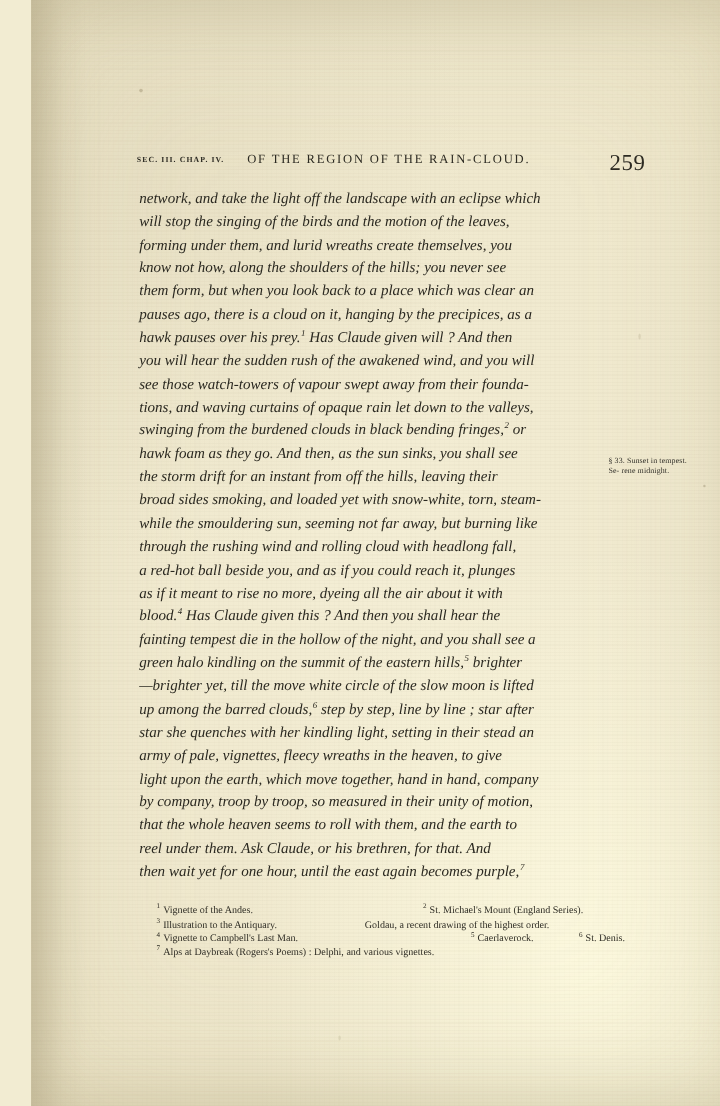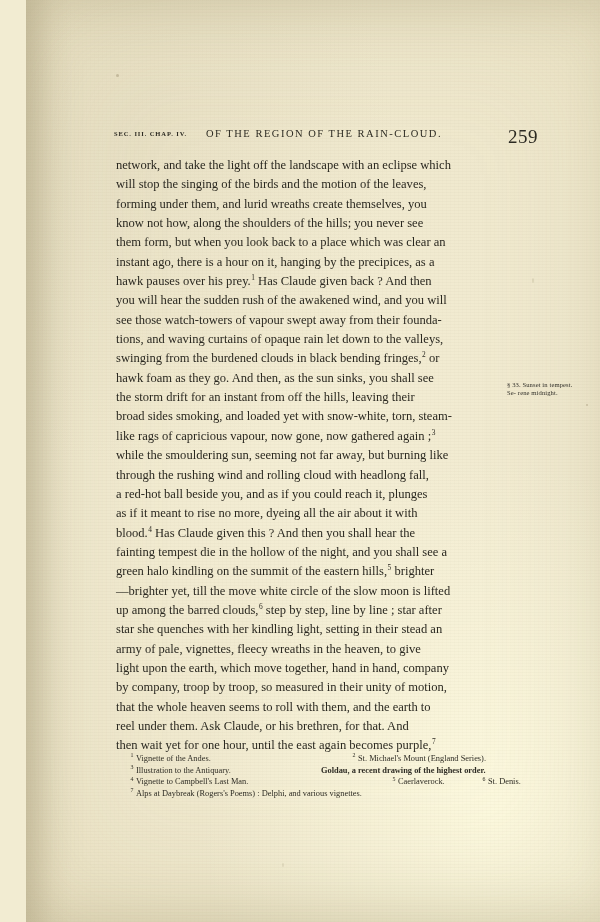--- a/index.html
+++ b/index.html
@@ -104,20 +104,21 @@
     font-size: 12.55px;
     line-height: 19.35px;
     text-align: justify;
     text-justify: inter-word;
   }
   #body-text p { margin: 0; }
   .ln {
     display: block;
     white-space: nowrap;
     letter-spacing: 0;
+    font-style: italic;
   }
 
   sup {
     font-size: 7.4px;
     vertical-align: 5px;
     line-height: 0;
     padding-left: .5px;
   }
 
   
@@ -152,21 +153,21 @@
   .fn-item { position: absolute; top: 0; white-space: nowrap; }
   .fn-mark {
     font-size: 5.9px;
     vertical-align: 3.6px;
     line-height: 0;
     padding-right: 2.5px;
   }
   
   .c0 { left: 0; }
   .c1 { left: 222px; }
-  .c2 { left: 191px; font-weight: bold; }
+  .c2 { left: 174px; }
   .c3 { left: 262px; }
   .c4 { left: 352px; }
 </style>
 </head>
 <body>
 
 <div id="paper">
 
   <div id="grain"></div>
   <div id="vignette"></div>
@@ -182,35 +183,34 @@
     <span class="rh-page">259</span>
   </div>
 
   <div id="body-text">
     <p>
       <span class="ln">network, and take the light off the landscape with an eclipse which</span>
       <span class="ln">will stop the singing of the birds and the motion of the leaves,</span>
       <span class="ln">forming under them, and lurid wreaths create themselves, you</span>
       <span class="ln">know not how, along the shoulders of the hills; you never see</span>
       <span class="ln">them form, but when you look back to a place which was clear an</span>
-      <span class="ln">instant ago, there is a hour on it, hanging by the precipices, as a</span>
-
-      <span class="ln"><span>hawk pauses over his prey.</span><sup>1</sup><span>   Has Claude given back ?   And then</span></span>
+      <span class="ln">pauses ago, there is a cloud on it, hanging by the precipices, as a</span>
+
+      <span class="ln"><span>hawk pauses over his prey.</span><sup>1</sup><span>   Has Claude given will ?   And then</span></span>
 
       <span class="ln">you will hear the sudden rush of the awakened wind, and you will</span>
       <span class="ln">see those watch-towers of vapour swept away from their founda-</span>
       <span class="ln">tions, and waving curtains of opaque rain let down to the valleys,</span>
 
       <span class="ln"><span>swinging from the burdened clouds in black bending fringes,</span><sup>2</sup><span> or</span></span>
 
       <span class="ln">hawk foam as they go.   And then, as the sun sinks, you shall see</span>
       <span class="ln">the storm drift for an instant from off the hills, leaving their</span>
       <span class="ln">broad sides smoking, and loaded yet with snow-white, torn, steam-</span>
 
-      <span class="ln"><span>like rags of capricious vapour, now gone, now gathered again ;</span><sup>3</sup></span>
 
       <span class="ln">while the smouldering sun, seeming not far away, but burning like</span>
       <span class="ln">through the rushing wind and rolling cloud with headlong fall,</span>
       <span class="ln">a red-hot ball beside you, and as if you could reach it, plunges</span>
       <span class="ln">as if it meant to rise no more, dyeing all the air about it with</span>
 
       <span class="ln"><span>blood.</span><sup>4</sup><span>   Has Claude given this ?   And then you shall hear the</span></span>
 
       <span class="ln">fainting tempest die in the hollow of the night, and you shall see a</span>
 

